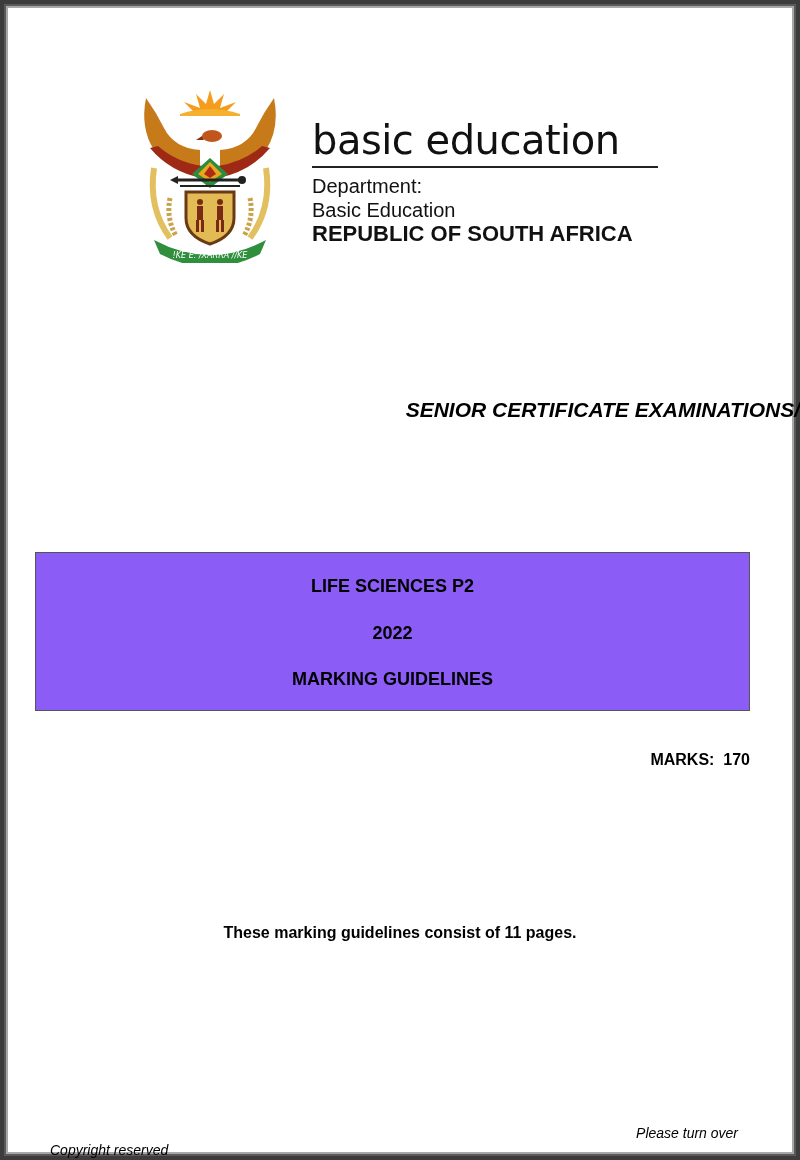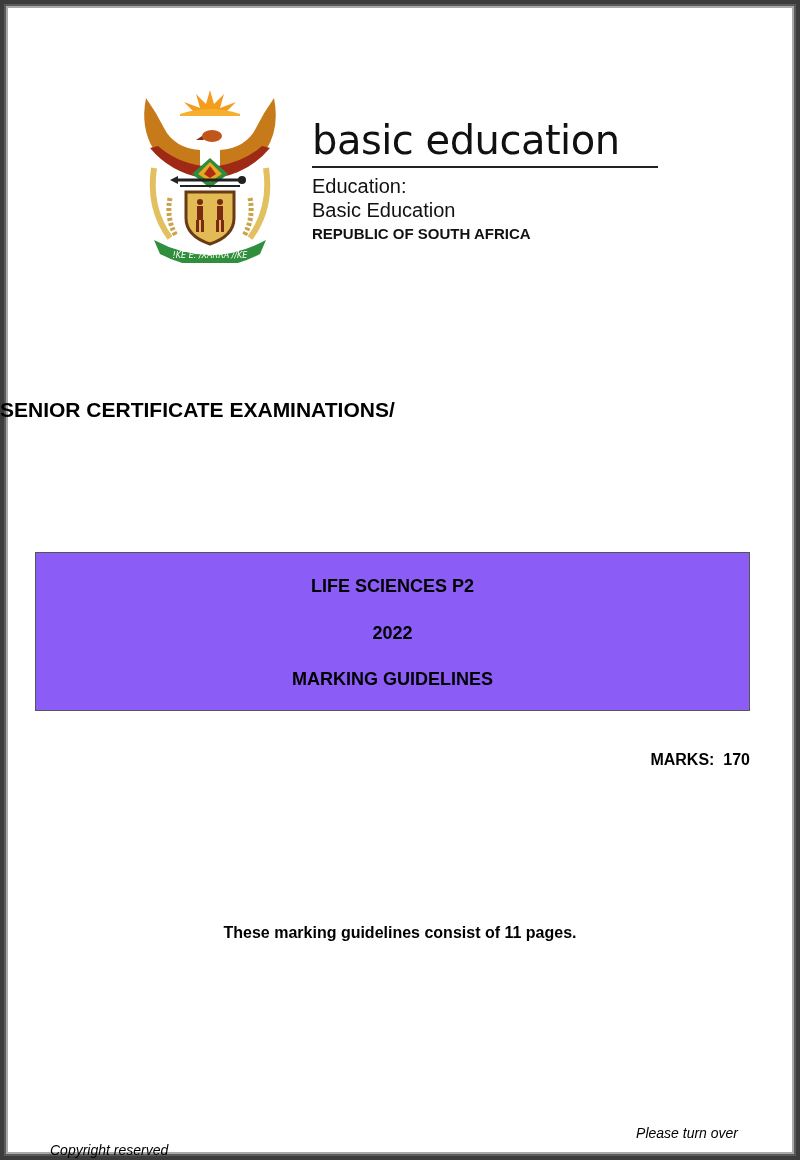--- a/index.html
+++ b/index.html
@@ -35,24 +35,24 @@
       font-size: 40px; line-height: 44px; letter-spacing: -0.5px;
       color: #111;
       padding-bottom: 4px;
       border-bottom: 2px solid #222;
       margin-bottom: 6px;
       white-space: nowrap;
     }
     .brand-line {
       font-size: 20px; line-height: 24px; color: #111; white-space: nowrap;
     }
-    .brand-line.bold { font-weight: bold; font-size: 15px; }
+    .brand-line.bold { font-weight: bold; font-size: 22px; }
     .exam-title {
       position: absolute; left: 0; width: 800px; top: 396px;
-      text-align: left; font-weight: bold; font-size: 21px; line-height: 28px;
+      text-align: right; font-weight: bold; font-size: 21px; line-height: 28px; font-style: italic;
     }
     .subject-box {
       position: absolute; left: 35px; top: 552px; width: 715px; height: 159px;
       box-sizing: border-box;
       background: #8b5cf6; border: 1px solid #555;
     }
     .subject-line {
       position: absolute; left: 0; width: 100%; text-align: center;
       font-weight: bold; font-size: 18px; line-height: 22px;
     }
@@ -120,21 +120,21 @@
       <rect x="81" y="132" width="3" height="12"></rect>
     </g>
 
     <path d="M14,152 Q70,182 126,152 L120,166 Q70,192 20,166 Z" fill="#2f8f3c"></path>
     <text x="70" y="170" font-size="8" fill="#ffffff" text-anchor="middle" font-family="DejaVu Sans, sans-serif" font-style="italic">!KE E: /XARRA //KE</text>
   </svg>
 </div>
 
 <div class="brand">
   <div class="brand-title">basic education</div>
-  <div class="brand-line">Education:</div>
+  <div class="brand-line">Department:</div>
   <div class="brand-line">Basic Education</div>
   <div class="brand-line bold">REPUBLIC OF SOUTH AFRICA</div>
 </div>
 
 <div class="exam-title">
   <div>SENIOR CERTIFICATE EXAMINATIONS/</div>
 </div>
 
 <div class="subject-box">
   <div class="subject-line" style="top:22px;">LIFE SCIENCES P2</div>

